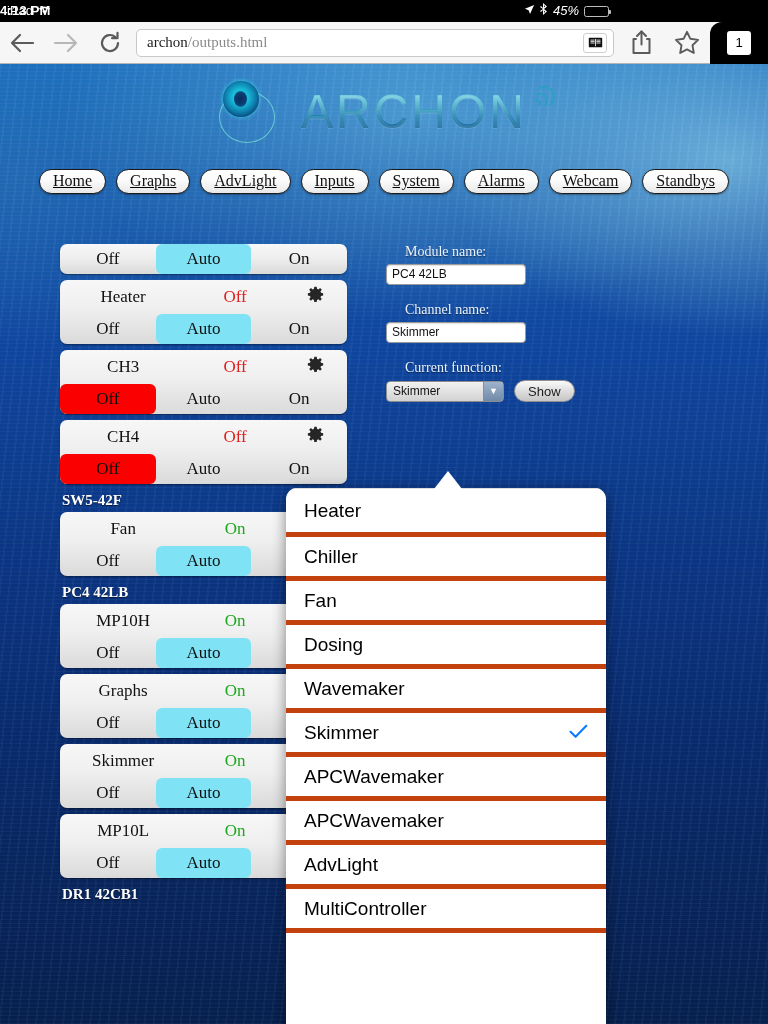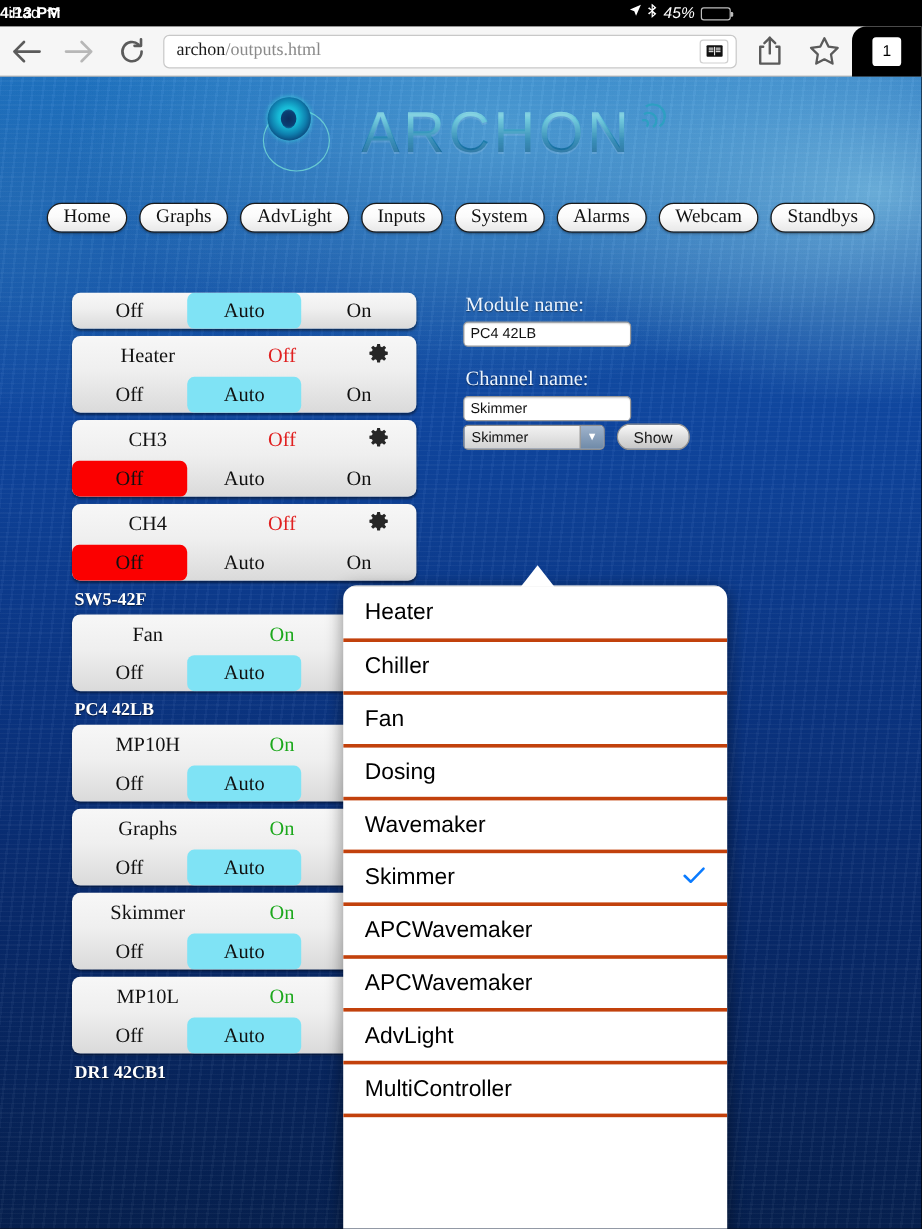--- a/index.html
+++ b/index.html
@@ -136,20 +136,21 @@
   }
   .logo-wifi .a1 { width: 8px;  height: 8px;  left: 2px;  top: 18px; }
   .logo-wifi .a2 { width: 15px; height: 15px; left: 2px;  top: 12px; }
   .logo-wifi .a3 { width: 22px; height: 22px; left: 2px;  top: 5px; }
 
   
   .navrow {
     position: absolute; left: 0; width: 768px;
     display:flex; justify-content:center; align-items:center; gap: 10px;
     z-index: 3;
+    text-decoration: underline;
   }
   .navrow.r1 { top: 105px; }
   .navrow.r2 { top: 145px; }
   .pill {
     background: linear-gradient(180deg, #ffffff 0%, #fbfbfb 45%, #e8e8e8 100%);
     border: 1.5px solid #1b1b1b;
     border-radius: 14px;
     padding: 2px 13px 3px 13px;
     font-family: "Liberation Serif", serif;
     font-size: 16px; color: #111;
@@ -191,21 +192,21 @@
   .seg div { flex: 1; display:flex; align-items:center; justify-content:center; border-radius: 6px; }
   .seg div.sel-auto { background: #7fe3f5; }
   .seg div.sel-off  { background: #fb0000; }
 
   
   .form {
     position: absolute; left: 386px; top: 180px; width: 330px; z-index: 2;
   }
   .form-label {
     font-family: "Liberation Serif", serif;
-    font-size: 17px; color: #eaf4ff; margin: 0 0 4px 2px;
+    font-size: 14px; color: #eaf4ff; margin: 0 0 4px 19px;
     text-shadow: 0 1px 1px rgba(0,0,0,.5);
   }
   .form-label.sp { margin-top: 17px; }
   .text-input {
     width: 140px; height: 21px;
     background: #fff; border: 1px solid #9a9a9a; border-radius: 4px;
     font-family: "Liberation Sans", sans-serif; font-size: 12px; color: #111;
     padding: 0 5px; line-height: 19px;
     box-shadow: inset 0 1px 1px rgba(0,0,0,.12);
   }
@@ -245,21 +246,21 @@
     border-left: 14px solid transparent;
     border-right: 14px solid transparent;
     border-bottom: 18px solid #fff;
   }
   .pop-list { height: 100%; overflow: hidden; }
   .pop-item {
     height: 44px; display:flex; align-items:center;
     padding: 0 18px 0 18px;
     font-family: "Liberation Sans", sans-serif;
     font-size: 19px; color: #000;
-    border-top: 3px solid #c2410c;
+    border-top: 5px solid #c2410c;
   }
   .pop-item:first-child { border-top: 1px solid #dddddd; }
   .pop-item .label { flex: 1; }
   .pop-item .check { color: #0a7bff; font-size: 19px; font-weight: bold; }
 </style>
 </head>
 <body>
 
 <div id="screen">
 
@@ -478,20 +479,21 @@
         <div class="sec-header">DR1 42CB1</div>
       </div>
 
     <div class="form">
       <div class="form-label">Module name:</div>
       <div class="text-input">PC4 42LB</div>
 
       <div class="form-label sp">Channel name:</div>
       <div class="text-input">Skimmer</div>
 
+      <div class="form-label sp">Current function:</div>
       <div class="selrow">
         <div class="fake-select">
           <span>Skimmer</span>
           <span class="arrow">▼</span>
         </div>
         <div class="btn-show">Show</div>
       </div>
     </div>
 
     <div class="popover-arrow"></div>

